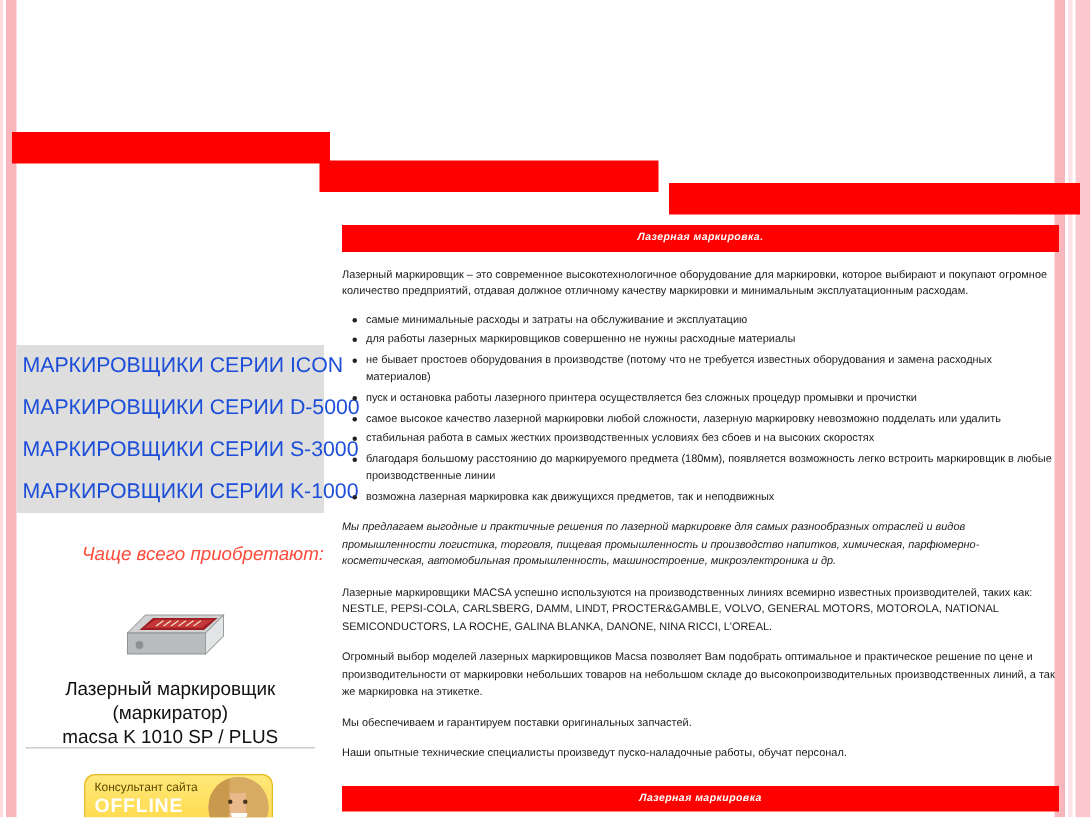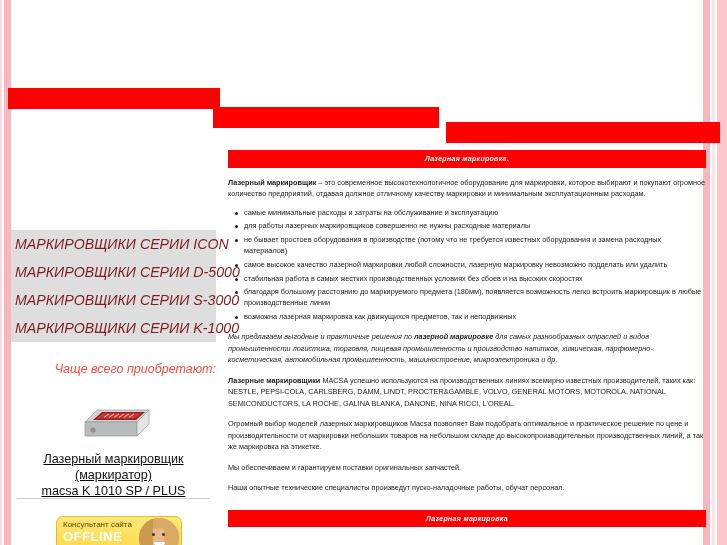--- a/index.html
+++ b/index.html
@@ -62,26 +62,25 @@
   }
   .sidebar-menu {
     position: absolute;
     left: 0; top: 80px;
     width: 205px;
     background: #dedede;
   }
   .sidebar-item {
     display: block;
     font-size: 14.2px;
-    color: #7f1d1d;
+    color: #1d4ed8;
     padding: 6px 3px 6px 4px;
     white-space: nowrap;
     text-decoration: none;
     cursor: pointer;
-    font-style: italic;
   }
   .sidebar-cut-text {
     position: absolute;
     left: 0; top: 163px;
     width: 205px;
     text-align: center;
     font-size: 12px;
     color: #fe2020;
     font-style: italic;
     font-weight: bold;
@@ -96,21 +95,20 @@
     text-align: right;
     font-size: 12.5px;
     font-style: italic;
     color: #fe4b3b;
   }
   .product-box {
     position: absolute;
     left: 0; top: 238px;
     width: 205px;
     text-align: center;
-    text-decoration: underline;
   }
   .product-img {
     margin: 0 auto;
     width: 86px; height: 56px;
     position: relative;
   }
   .product-caption {
     margin-top: 7px;
     font-size: 12.6px;
     color: #111111;
@@ -169,21 +167,21 @@
     background: #fe0000;
     color: #ffffff;
     font-size: 7px;
     font-weight: bold;
     font-style: italic;
     text-align: center;
     padding: 3px 0 3px 0;
     letter-spacing: 0.3px;
   }
   .para { margin: 9px 0 0 0; text-align: left; }
-  .bold { font-weight: bold; }
+  .bold { font-weight: normal; }
   .ital { font-style: italic; }
   .bullets {
     margin: 8px 0 0 0;
     padding-left: 16px;
     list-style: none;
   }
   .bullets li {
     position: relative;
     margin-bottom: 3.4px;
     line-height: 10.5px;
@@ -290,20 +288,21 @@
 
     <p class="para">
       <span class="bold">Лазерный маркировщик</span><span> – это современное высокотехнологичное оборудование для маркировки, которое выбирают и покупают огромное количество предприятий, отдавая должное отличному качеству маркировки и минимальным эксплуатационным расходам.</span>
     </p>
 
 
     <ul class="bullets">
       <li>самые минимальные расходы и затраты на обслуживание и эксплуатацию</li>
       <li>для работы лазерных маркировщиков совершенно не нужны расходные материалы</li>
       <li>не бывает простоев оборудования в производстве (потому что не требуется известных оборудования и замена расходных материалов)</li>
+      <li>пуск и остановка работы лазерного принтера осуществляется без сложных процедур промывки и прочистки</li>
       <li>самое высокое качество лазерной маркировки любой сложности, лазерную маркировку невозможно подделать или удалить</li>
       <li>стабильная работа в самых жестких производственных условиях без сбоев и на высоких скоростях</li>
       <li>благодаря большому расстоянию до маркируемого предмета  (180мм), появляется возможность легко встроить маркировщик в любые производственные линии</li>
       <li>возможна лазерная маркировка как движущихся предметов, так и неподвижных</li>
     </ul>
 
     <p class="para">
       <span class="ital">Мы предлагаем  выгодные и практичные решения по </span><span class="bold ital">лазерной маркировке</span><span class="ital"> для самых разнообразных отраслей и видов промышленности    логистика, торговля, пищевая промышленность и производство напитков, химическая, парфюмерно-косметическая, автомобильная промышленность, машиностроение, микроэлектроника и др.</span>
     </p>
 

